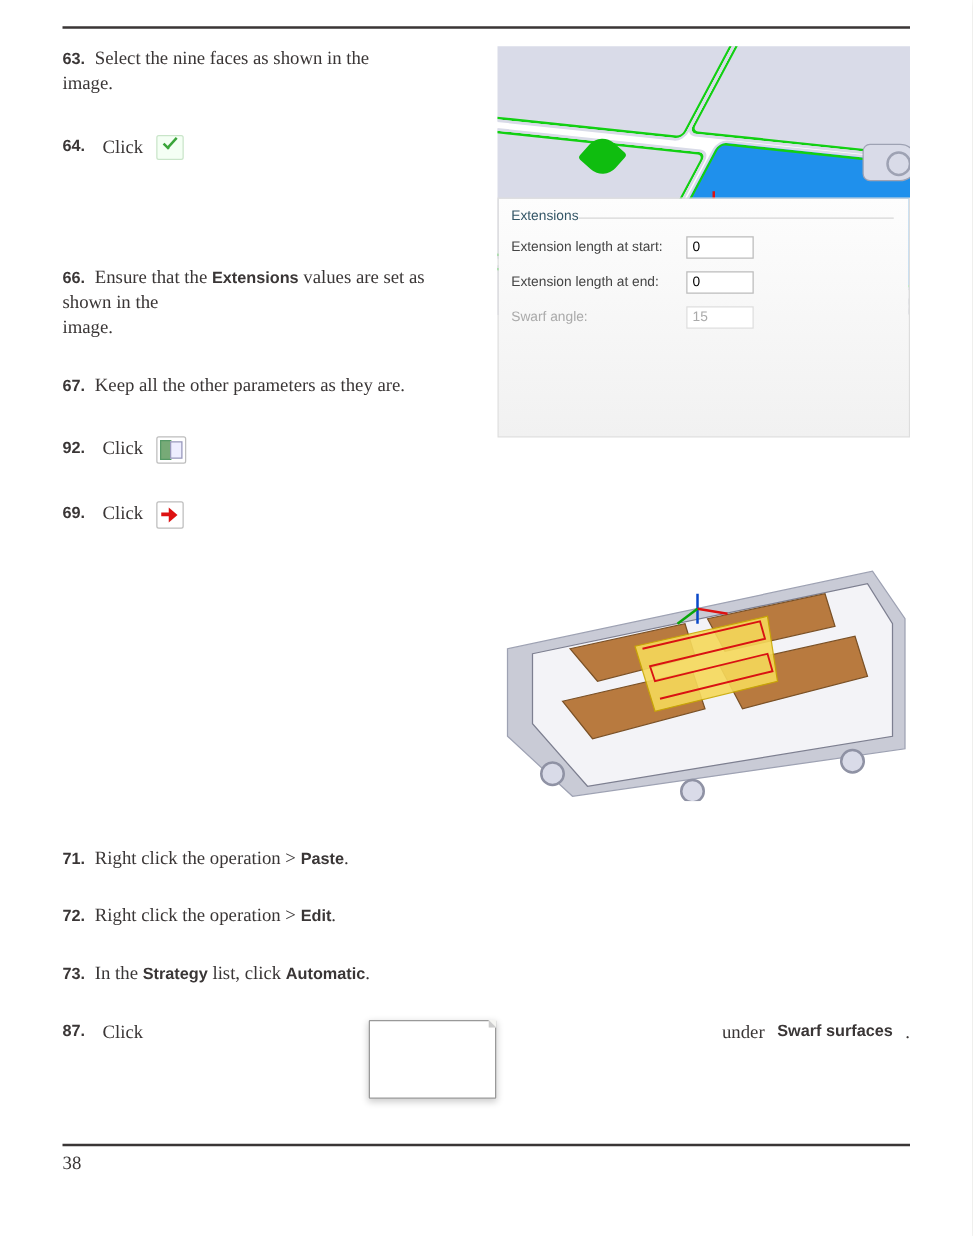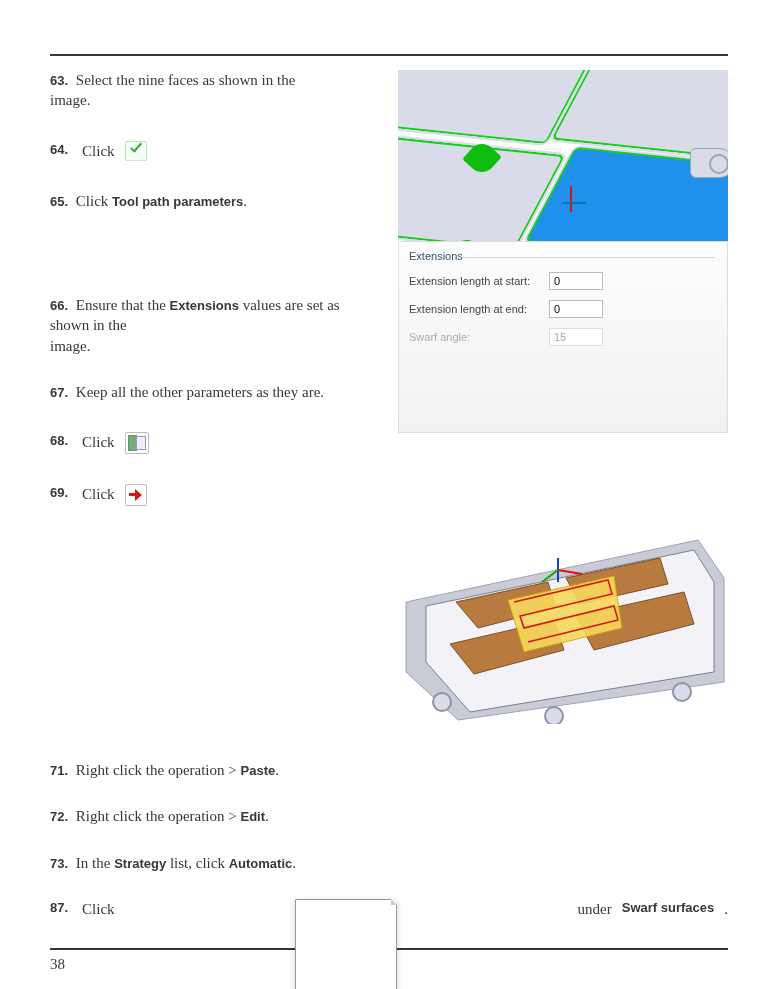--- a/index.html
+++ b/index.html
@@ -1,16 +1,16 @@
 <!DOCTYPE html>
 <html><head>
 <meta charset="utf-8">
 <style>
 html,body{margin:0;padding:0;background:#f5f5f2;font-family:Georgia,'Times New Roman',serif}
-.page{width:778px;height:989px;margin:0 auto;background:#fff;box-shadow:0 2px 6px rgba(0,0,0,.2);position:relative;box-sizing:border-box;padding:54px 50px 40px 50px}
+.page{width:778px;height:989px;margin:0 auto;background:#fff;box-shadow:0 2px 6px rgba(0,0,0,.2);position:relative;box-sizing:border-box;padding:21px 50px 40px 50px}
 .rule{border:0;border-top:2px solid #3a3636;margin:0 0 14px 0}
 .rule.bottom{margin:8px 0 6px 0}
 .content{position:relative;height:870px}
 .step{font-size:15px;line-height:1.35;color:#3a3636;margin:0 0 26px 0}
 .step .num{font-family:Arial,Helvetica,sans-serif;font-weight:700;font-size:13px;margin-right:4px}
 .step .bold{font-family:Arial,Helvetica,sans-serif;font-weight:700;font-size:13px}
 .step.inline-icon{display:flex;gap:10px}
 .just{text-align:justify}
 .col-left-a{width:320px}
 .col-left-b{width:532px}
@@ -99,24 +99,20 @@
       <span>Select the nine faces as shown in the</span><br>
       <span>image.</span>
     </p>
 
     <p class="step inline-icon col-left-a" style="margin-top:30px">
       <span class="num">64.</span>
       <span>Click</span>
       <span class="ico check"></span>
     </p>
 
-    <p class="step col-left-a" style="margin-top:30px">
-      <span class="num">65.</span>
-      <span>Click </span><span class="bold">Tool path parameters</span><span>.</span>
-    </p>
 
     <div style="height:58px"></div>
 
     <div class="blk" style="position:relative">
       <div class="img2" style="top:-54px">
         <div class="panel">
           <div class="grp">Extensions</div>
           <div class="row">
             <span class="lbl">Extension length at start:</span>
             <input value="0" style="">
@@ -137,21 +133,21 @@
         <span>Ensure that the </span><span class="bold">Extensions</span><span> values are set as shown in the</span><br>
         <span>image.</span>
       </p>
 
       <p class="step col-left-b" style="margin-top:26px;width:320px">
         <span class="num">67.</span>
         <span>Keep all the other parameters as they are.</span>
       </p>
 
       <p class="step inline-icon" style="margin-top:30px">
-        <span class="num">68.</span>
+        <span class="num">92.</span>
         <span>Click</span>
         <span class="ico calc"></span>
       </p>
 
       <p class="step inline-icon" style="margin-top:30px">
         <span class="num">69.</span>
         <span>Click</span>
         <span class="ico arrow"></span>
       </p>
 

